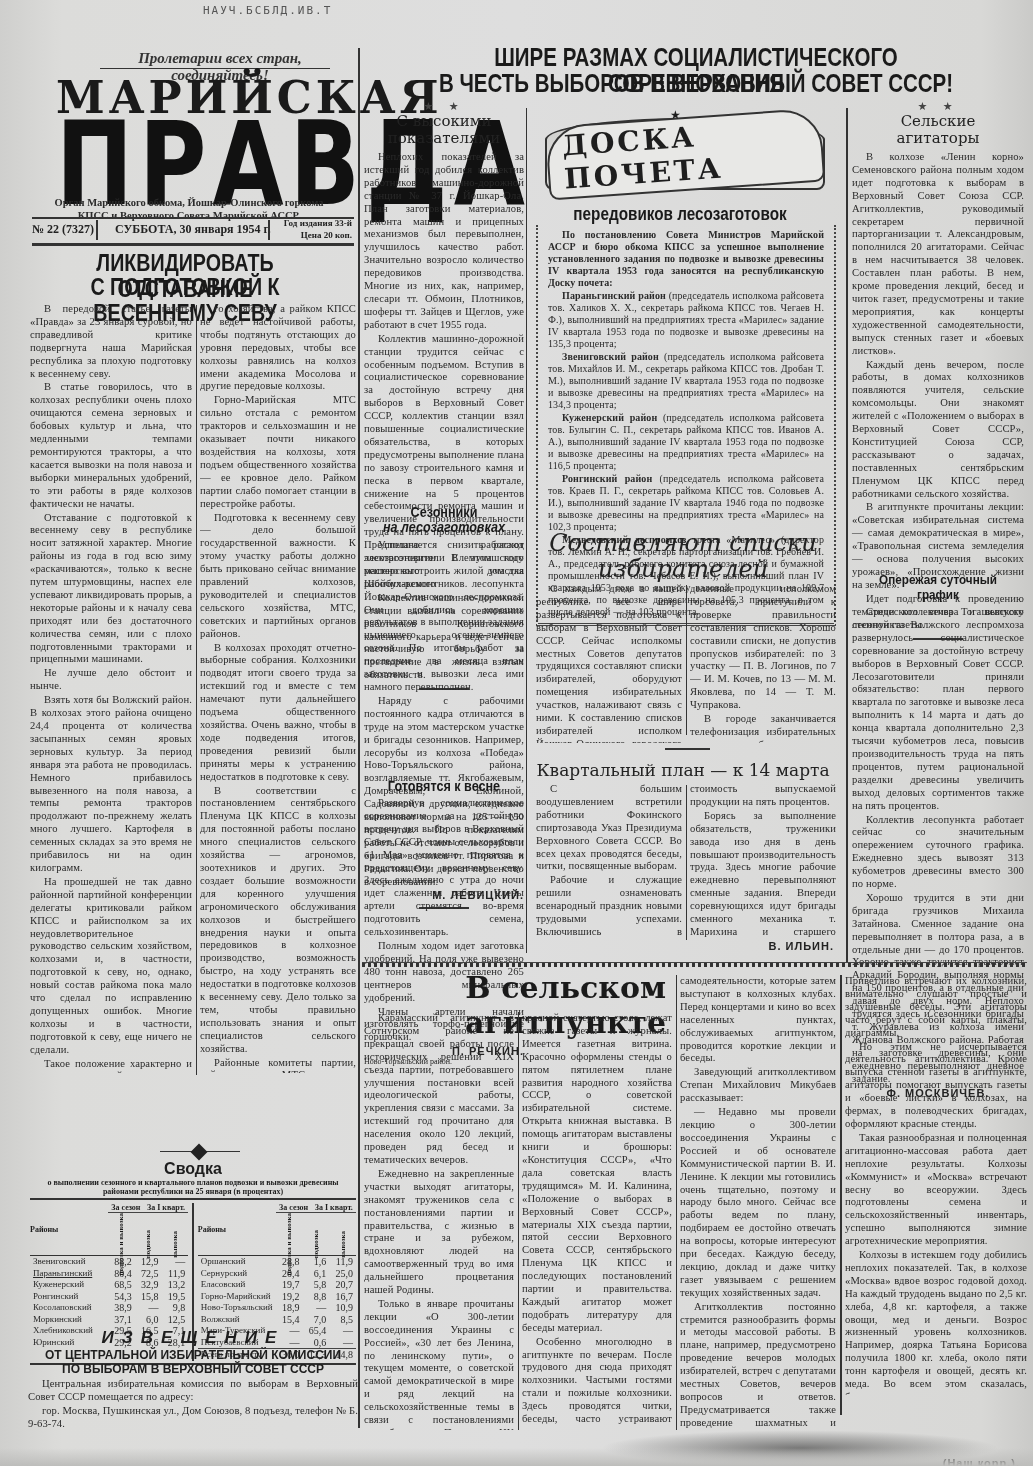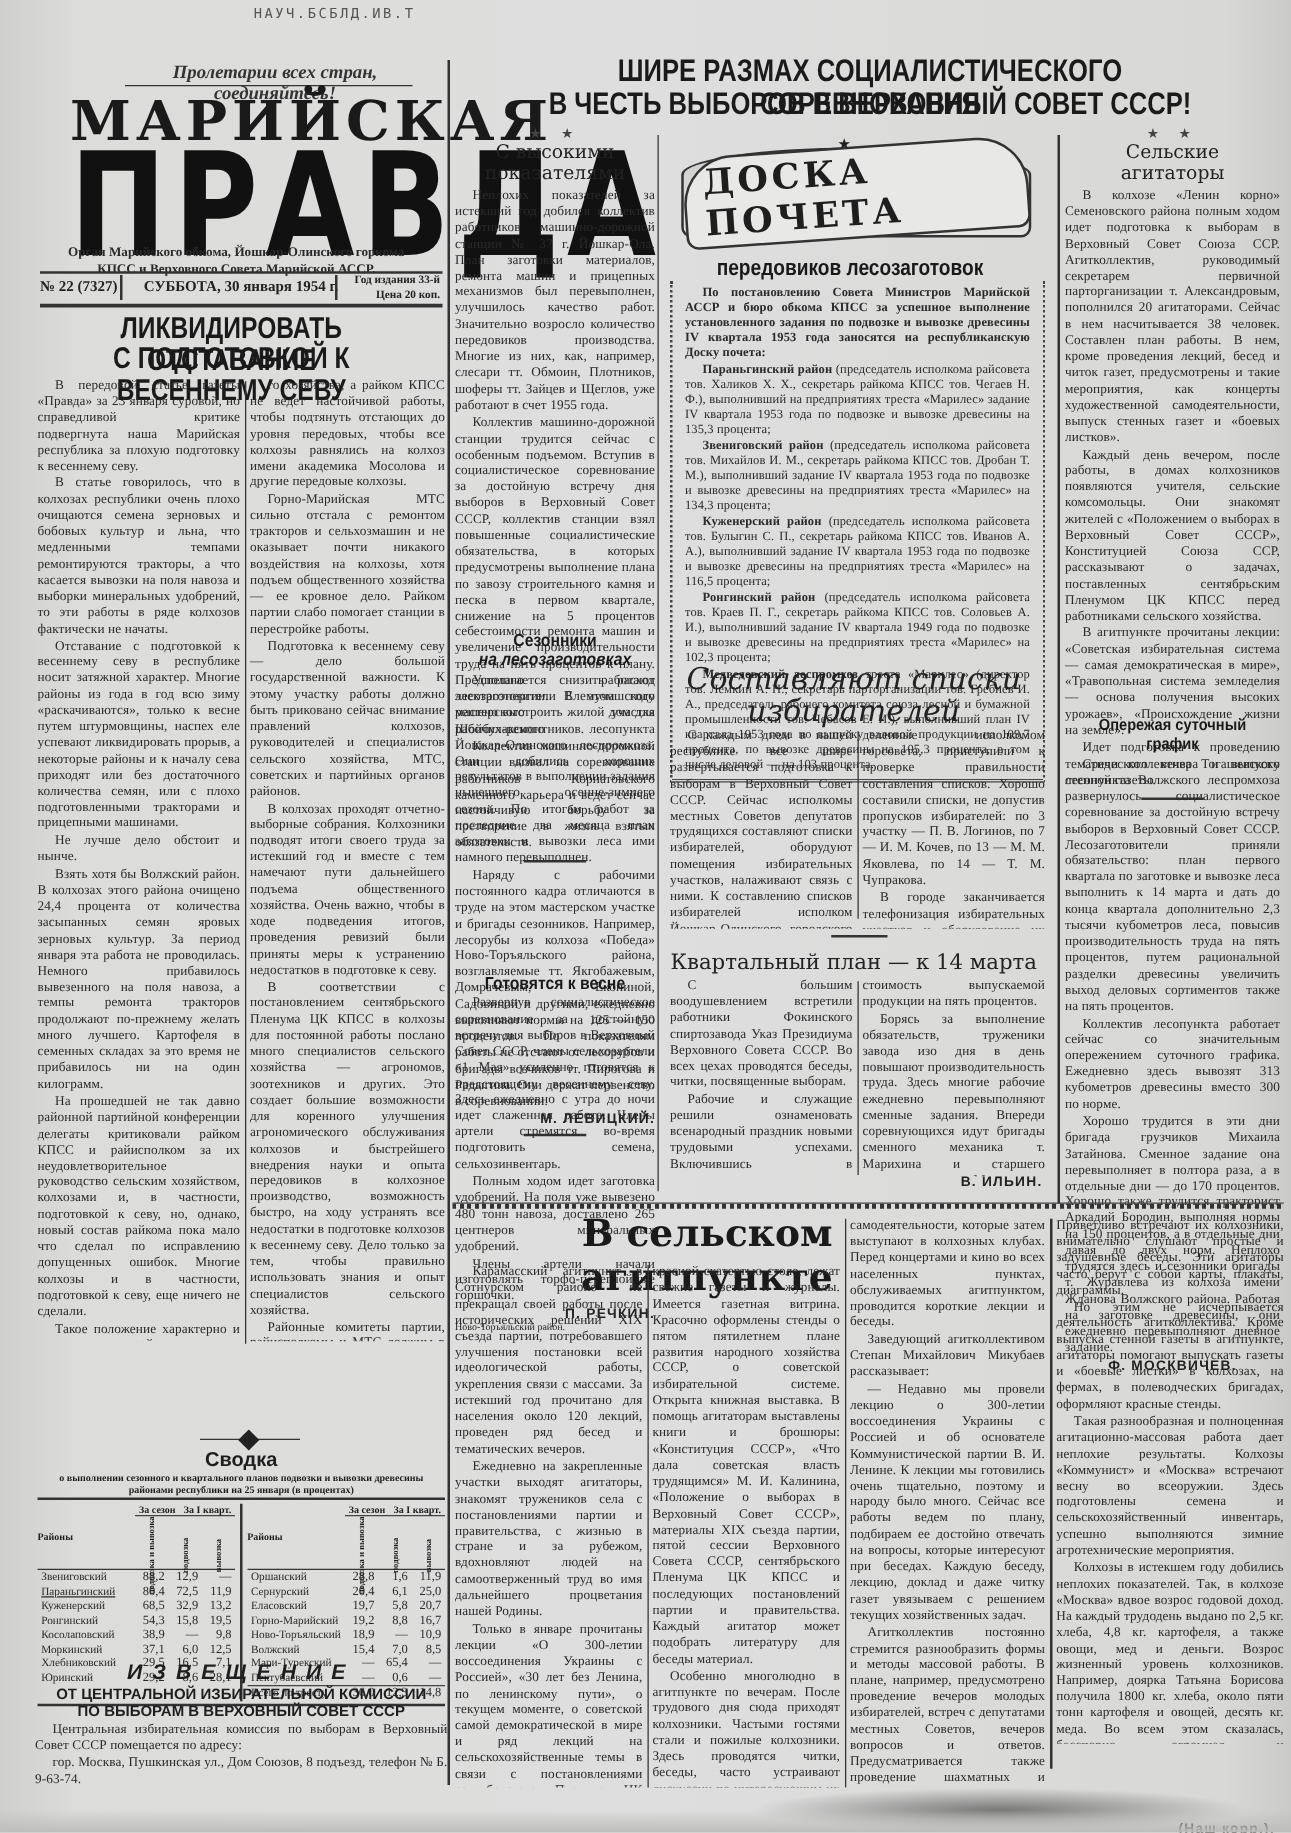--- a/index.html
+++ b/index.html
@@ -315,21 +315,21 @@
   <div class="doska-banner" style="left:545px; top:118px; width:280px; height:72px;">
     <div class="doska-title">ДОСКА ПОЧЕТА</div>
   </div>
   <div class="abs" style="left:670px; top:108px; font-size:12px;">★</div>
   <div class="abs h-condensed" style="left:530px; top:204px; width:300px; font-size:18px; transform:scaleX(0.85);">передовиков лесозаготовок</div>
   <div class="framed body-text" style="left:536px; top:225px; width:300px; font-size:10px; line-height:12px;">
     <p style="font-weight:bold;">По постановлению Совета Министров Марийской АССР и бюро обкома КПСС за успешное выполнение установленного задания по подвозке и вывозке древесины IV квартала 1953 года заносятся на республиканскую Доску почета:</p>
     <p><b>Параньгинский район</b> <span>(председатель исполкома райсовета тов. Халиков Х. Х., секретарь райкома КПСС тов. Чегаев Н. Ф.), выполнивший на предприятиях треста «Марилес» задание IV квартала 1953 года по подвозке и вывозке древесины на 135,3 процента;</span></p>
     <p><b>Звениговский район</b> <span>(председатель исполкома райсовета тов. Михайлов И. М., секретарь райкома КПСС тов. Дробан Т. М.), выполнивший задание IV квартала 1953 года по подвозке и вывозке древесины на предприятиях треста «Марилес» на 134,3 процента;</span></p>
     <p><b>Куженерский район</b> <span>(председатель исполкома райсовета тов. Булыгин С. П., секретарь райкома КПСС тов. Иванов А. А.), выполнивший задание IV квартала 1953 года по подвозке и вывозке древесины на предприятиях треста «Марилес» на 116,5 процента;</span></p>
-    <p><b>Ронгинский район</b> <span>(председатель исполкома райсовета тов. Краев П. Г., секретарь райкома КПСС тов. Соловьев А. И.), выполнивший задание IV квартала 1949 года по подвозке и вывозке древесины на предприятиях треста «Марилес» на 102,3 процента;</span></p>
+    <p><b>Ронгинский район</b> <span>(председатель исполкома райсовета тов. Краев П. Г., секретарь райкома КПСС тов. Соловьев А. И.), выполнивший задание IV квартала 1946 года по подвозке и вывозке древесины на предприятиях треста «Марилес» на 102,3 процента;</span></p>
     <p><b>Медведевский леспромхоз</b> <span>треста «Марилес» (директор тов. Лемкин А. Н., секретарь парторганизации тов. Гребнев И. А., председатель рабочего комитета союза лесной и бумажной промышленности тов. Чебасов Е. И.), выполнивший план IV квартала 1953 года по выпуску валовой продукции на 109,7 процента, по вывозке древесины на 105,3 процента, в том числе деловой — на 103 процента.</span></p>
   </div>
 
   <div class="abs h-italic" style="left:530px; top:530px; width:306px; font-size:24px; line-height:26px;">Составляют списки</div>
   <div class="abs h-italic" style="left:530px; top:556px; width:306px; font-size:24px; line-height:26px;">избирателей</div>
   <div class="abs body-text" style="left:536px; top:583px; width:146px; height:160px; overflow:hidden;">
     <p>С каждым днем в нашей республике все шире развертывается подготовка к выборам в Верховный Совет СССР. Сейчас исполкомы местных Советов депутатов трудящихся составляют списки избирателей, оборудуют помещения избирательных участков, налаживают связь с ними. К составлению списков избирателей исполком Йошкар-Олинского городского совета привлек 105 человек. На сегодня в 13 избирательных участках города из 24 уже закончено составление списков избирателей. Завершается эта работа и в остальных участках. Старшие уполномоченные по составлению списков, вы-</p>
   </div>
   <div class="vrule" style="left:686px; top:585px; height:150px; width:1px;"></div>
   <div class="abs body-text" style="left:690px; top:583px; width:146px; height:160px; overflow:hidden;">

